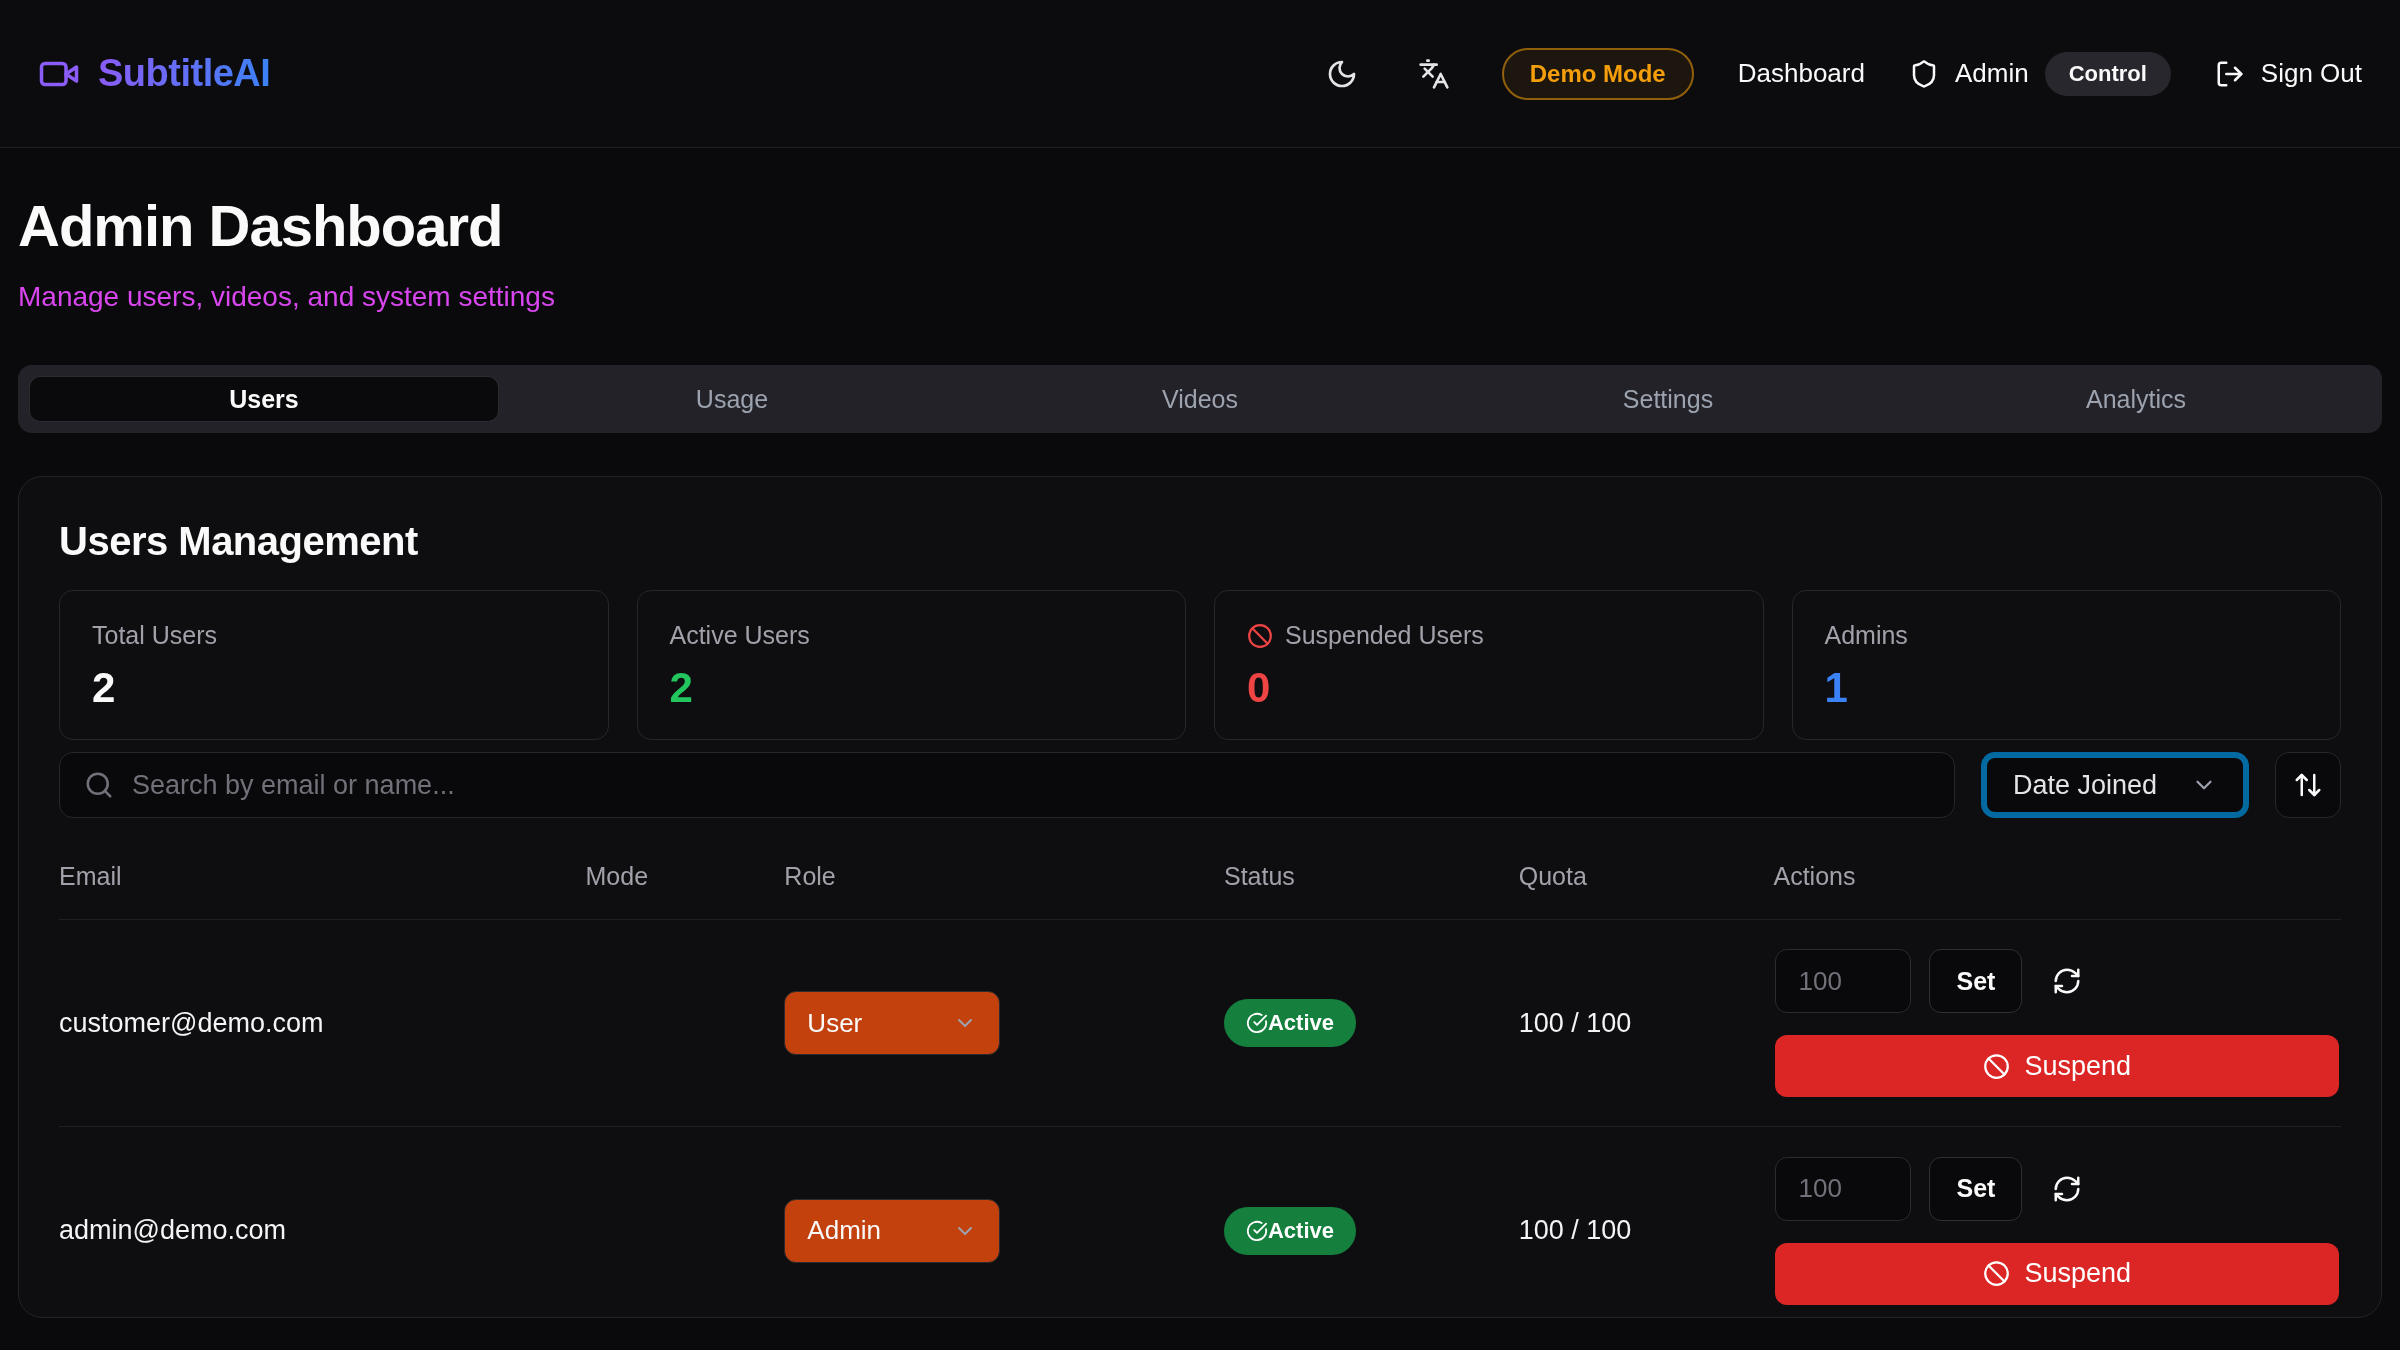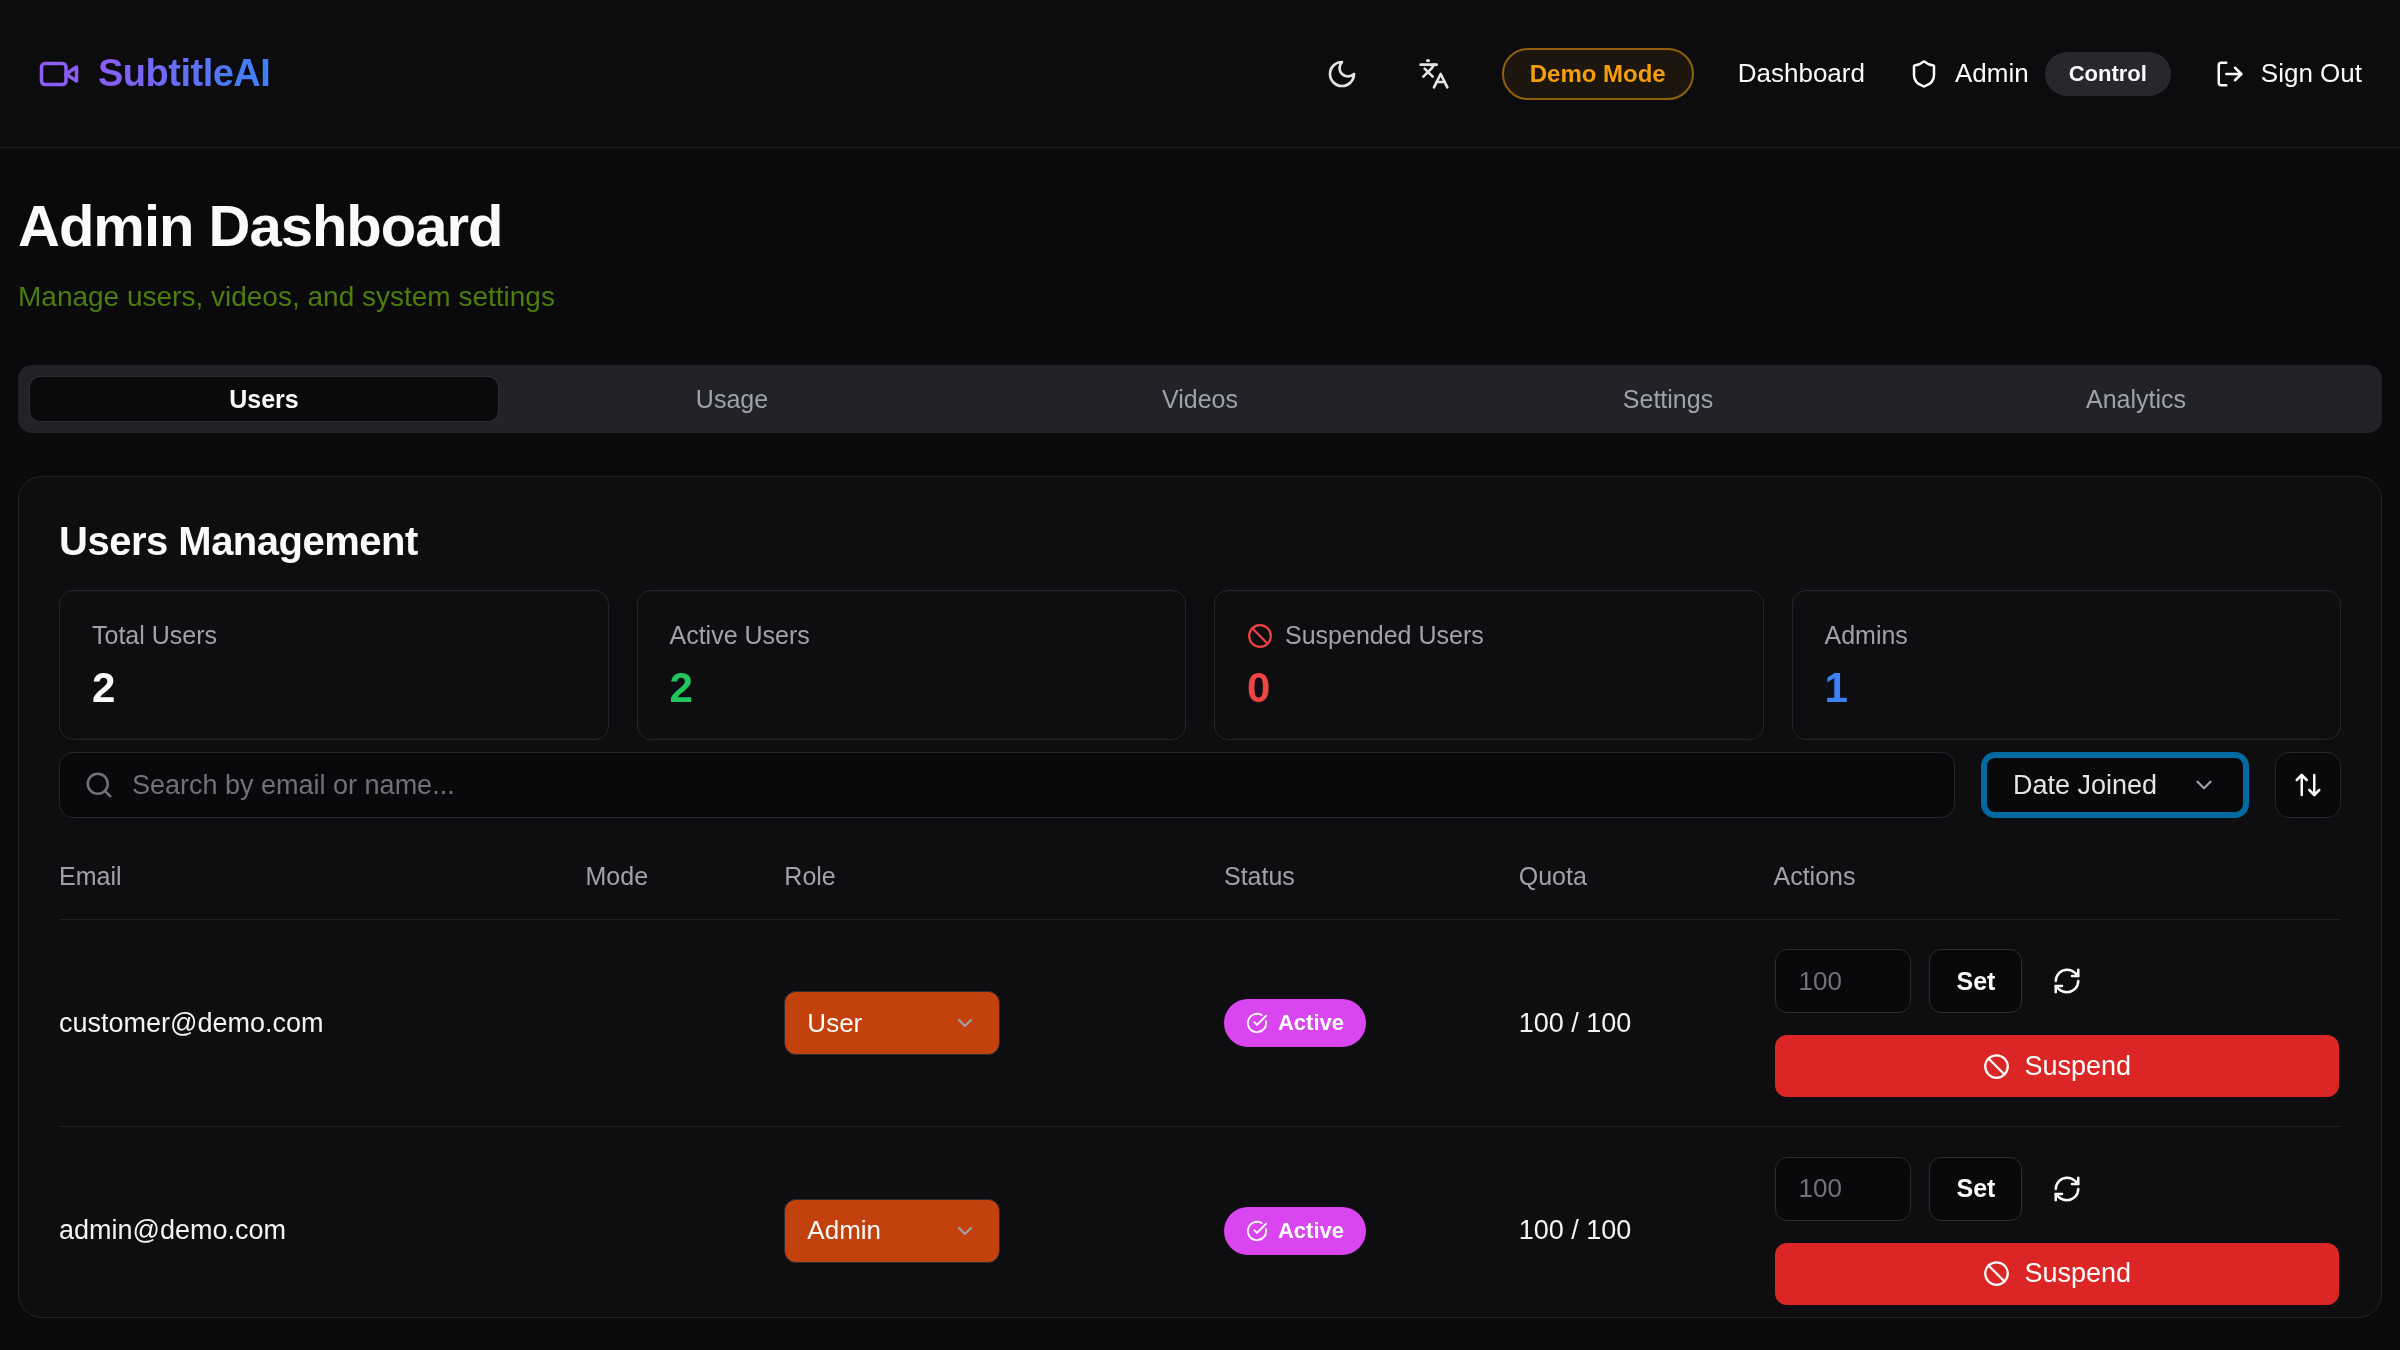--- a/index.html
+++ b/index.html
@@ -38,21 +38,21 @@
   .control-badge {
     background:#27272d; color:#fafafa; font-size:22px; font-weight:bold;
     padding:9px 24px; border-radius:999px;
   }
   .signout { display:flex; align-items:flex-end; gap:16px; color:#fafafa; font-size:26px;
     background:none; border:none; cursor:pointer; font-family:inherit; }
 
   
   .page-wrap { padding:0 18px; }
   .page-title { font-size:58px; font-weight:800; letter-spacing:-1px; margin-top:44px; color:#fafafa; }
-  .page-subtitle { font-size:28px; color:#4d7c0f; margin-top:22px; }
+  .page-subtitle { font-size:28px; color:#d946ef; margin-top:22px; }
 
   
   .tabs {
     margin-top:52px; background:#222228; border-radius:14px;
     display:flex; padding:12px; height:68px;
   }
   .tab {
     flex:1; display:flex; align-items:center; justify-content:center;
     font-size:25px; color:#9ca3af; border-radius:10px; cursor:pointer;
     background:transparent; border:none; font-family:inherit;
@@ -106,22 +106,22 @@
   .thead { border-bottom:1px solid #1f1f24; padding-bottom:28px; }
   .th { font-size:25px; color:#a1a1aa; }
   .trow { border-bottom:1px solid #1f1f24; height:207px; }
   .td-email { font-size:27px; color:#f4f4f5; }
   .role-select {
     width:216px; height:64px; background:#c2410c; border:1px solid #2b2b31; border-radius:12px;
     display:flex; align-items:center; justify-content:space-between; padding:0 22px;
     font-size:26px; color:#fafafa; cursor:pointer;
   }
   .status-badge {
-    display:inline-flex; align-items:center; gap:10px;
-    background:#d946ef; color:#ffffff; border-radius:999px;
+    display:inline-flex; align-items:center; gap:0;
+    background:#15803d; color:#ffffff; border-radius:999px;
     padding:11px 22px; font-size:22px; font-weight:bold; width:max-content;
   }
   .td-quota { font-size:27px; color:#f4f4f5; }
   .actions-cell { display:flex; flex-direction:column; gap:22px; padding:0 2px; }
   .actions-top { display:flex; align-items:center; gap:18px; }
   .quota-input {
     width:136px; height:64px; background:#09090b; border:1px solid #2b2b31; border-radius:12px;
     color:#fafafa; font-size:26px; padding:0 22px; outline:none; font-family:inherit;
   }
   .quota-input::placeholder { color:#71717a; }

